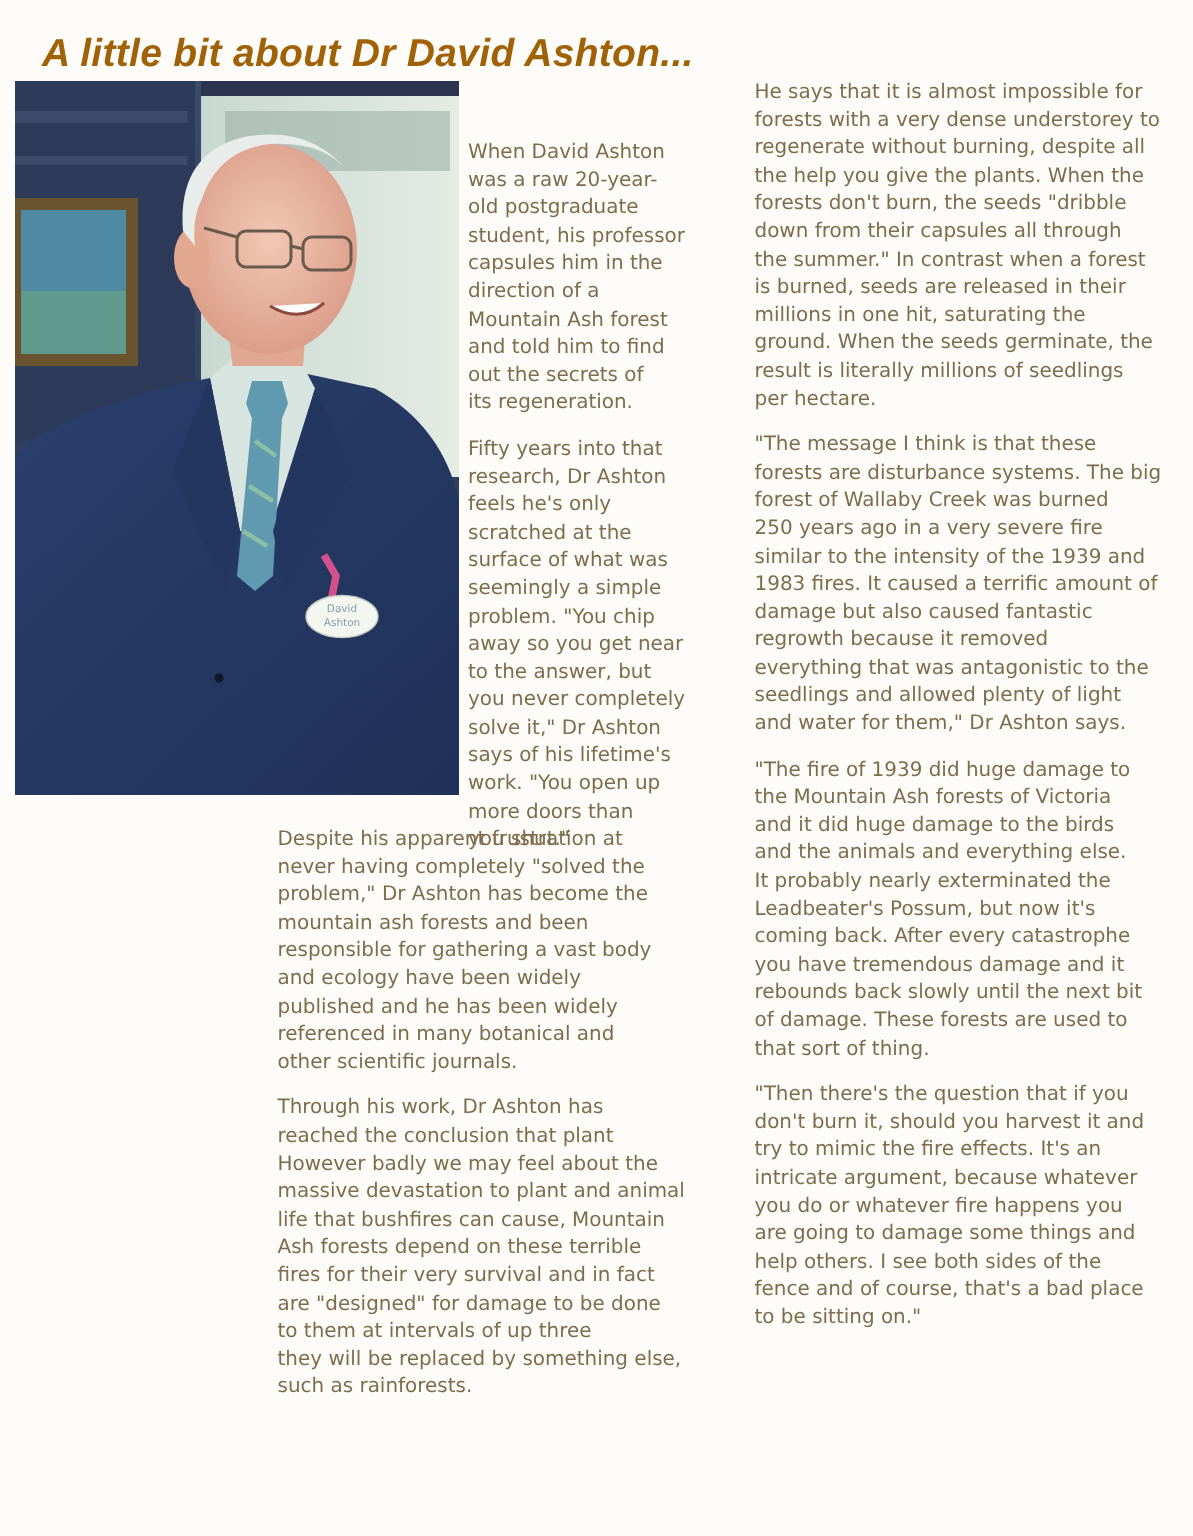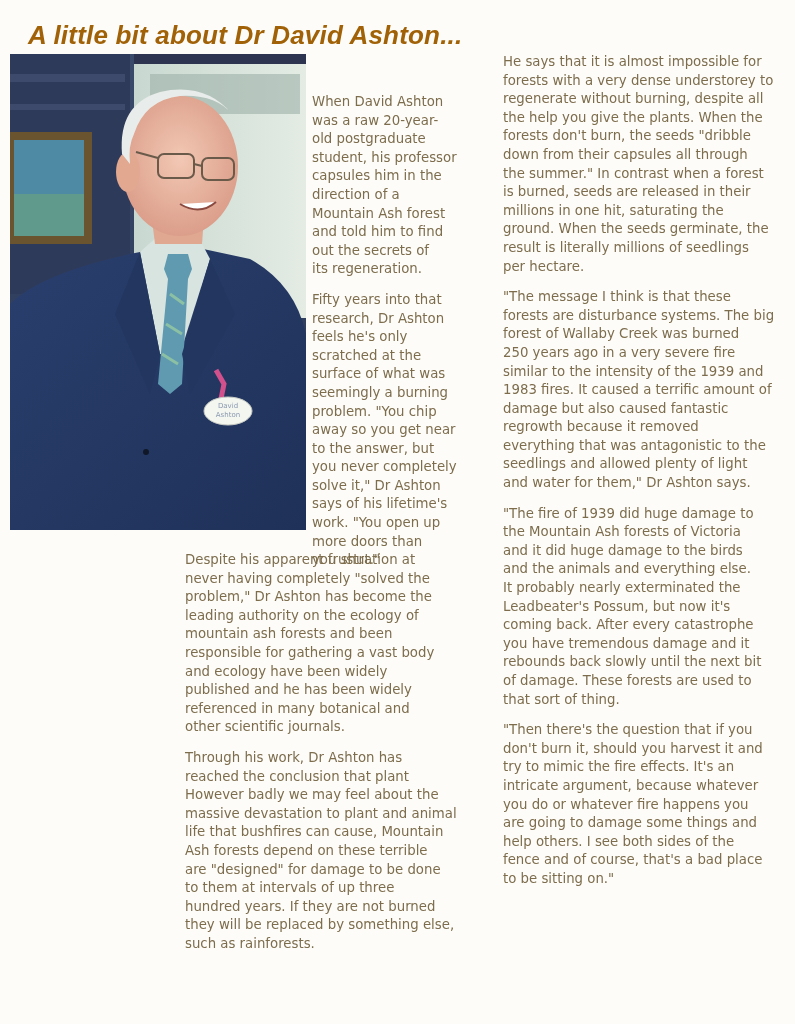--- a/index.html
+++ b/index.html
@@ -119,56 +119,55 @@
       <span class="line">and told him to find</span>
       <span class="line">out the secrets of</span>
       <span class="line">its regeneration.</span>
     </p>
   <p>
       <span class="line">Fifty years into that</span>
       <span class="line">research, Dr Ashton</span>
       <span class="line">feels he's only</span>
       <span class="line">scratched at the</span>
       <span class="line">surface of what was</span>
-      <span class="line">seemingly a burning</span>
+      <span class="line">seemingly a simple</span>
       <span class="line">problem. "You chip</span>
       <span class="line">away so you get near</span>
       <span class="line">to the answer, but</span>
       <span class="line">you never completely</span>
       <span class="line">solve it," Dr Ashton</span>
       <span class="line">says of his lifetime's</span>
       <span class="line">work. "You open up</span>
       <span class="line">more doors than</span>
       <span class="line">you shut."</span>
     </p>
 </div>
 
 <div class="col col2">
   <p>
       <span class="line">Despite his apparent frustration at</span>
       <span class="line">never having completely "solved the</span>
       <span class="line">problem," Dr Ashton has become the</span>
-      <span class="line">leading authority on the ecology of</span>
       <span class="line">mountain ash forests and been</span>
       <span class="line">responsible for gathering a vast body</span>
       <span class="line">and ecology have been widely</span>
       <span class="line">published and he has been widely</span>
       <span class="line">referenced in many botanical and</span>
       <span class="line">other scientific journals.</span>
     </p>
   <p>
       <span class="line">Through his work, Dr Ashton has</span>
       <span class="line">reached the conclusion that plant</span>
       <span class="line">However badly we may feel about the</span>
       <span class="line">massive devastation to plant and animal</span>
       <span class="line">life that bushfires can cause, Mountain</span>
       <span class="line">Ash forests depend on these terrible</span>
+      <span class="line">fires for their very survival and in fact</span>
       <span class="line">are "designed" for damage to be done</span>
       <span class="line">to them at intervals of up three</span>
-      <span class="line">hundred years. If they are not burned</span>
       <span class="line">they will be replaced by something else,</span>
       <span class="line">such as rainforests.</span>
     </p>
 </div>
 
 <div class="col col3">
   <p>
       <span class="line">He says that it is almost impossible for</span>
       <span class="line">forests with a very dense understorey to</span>
       <span class="line">regenerate without burning, despite all</span>

